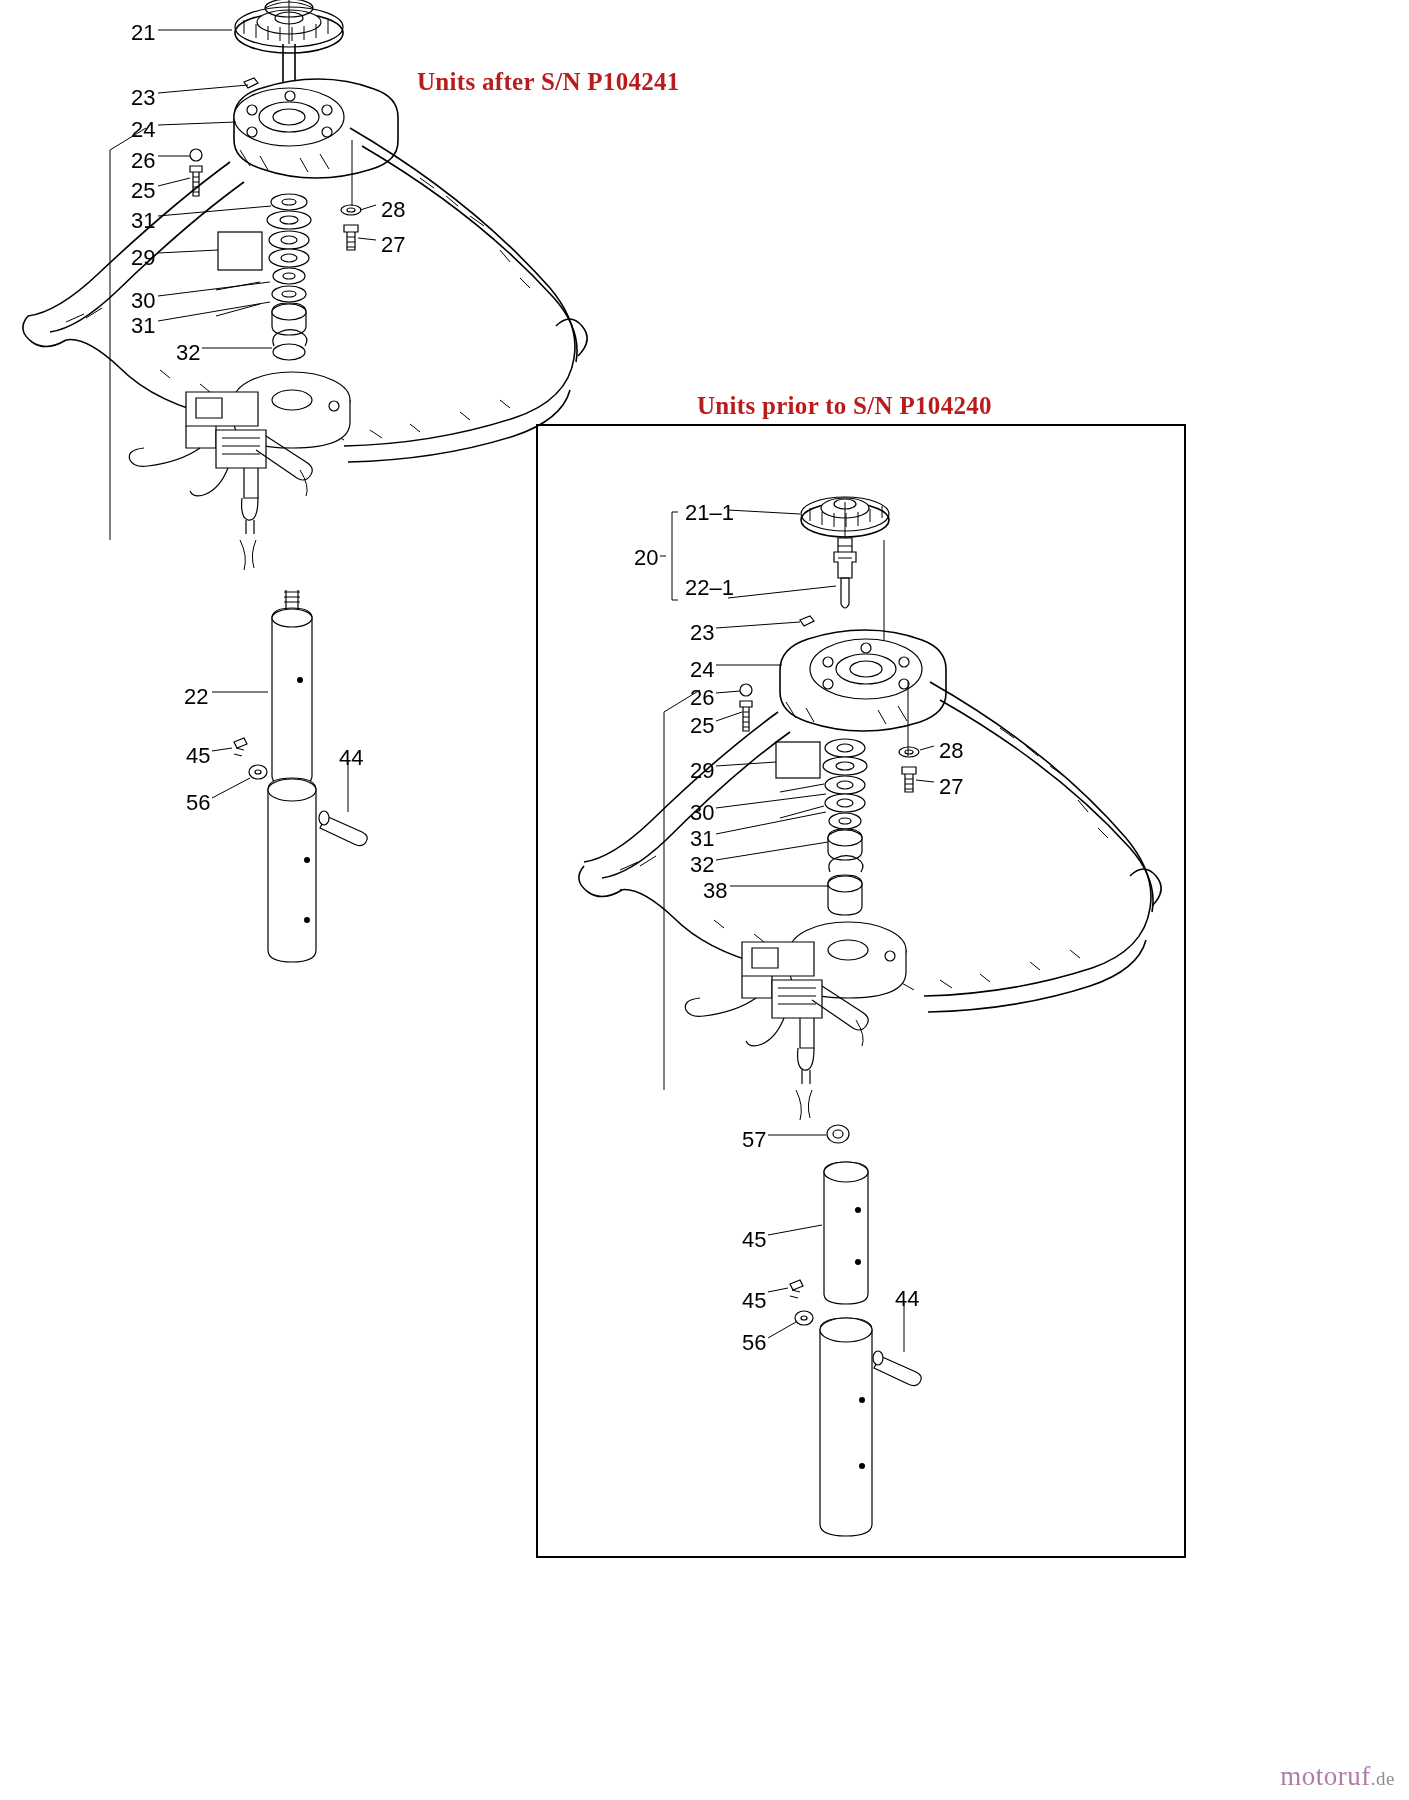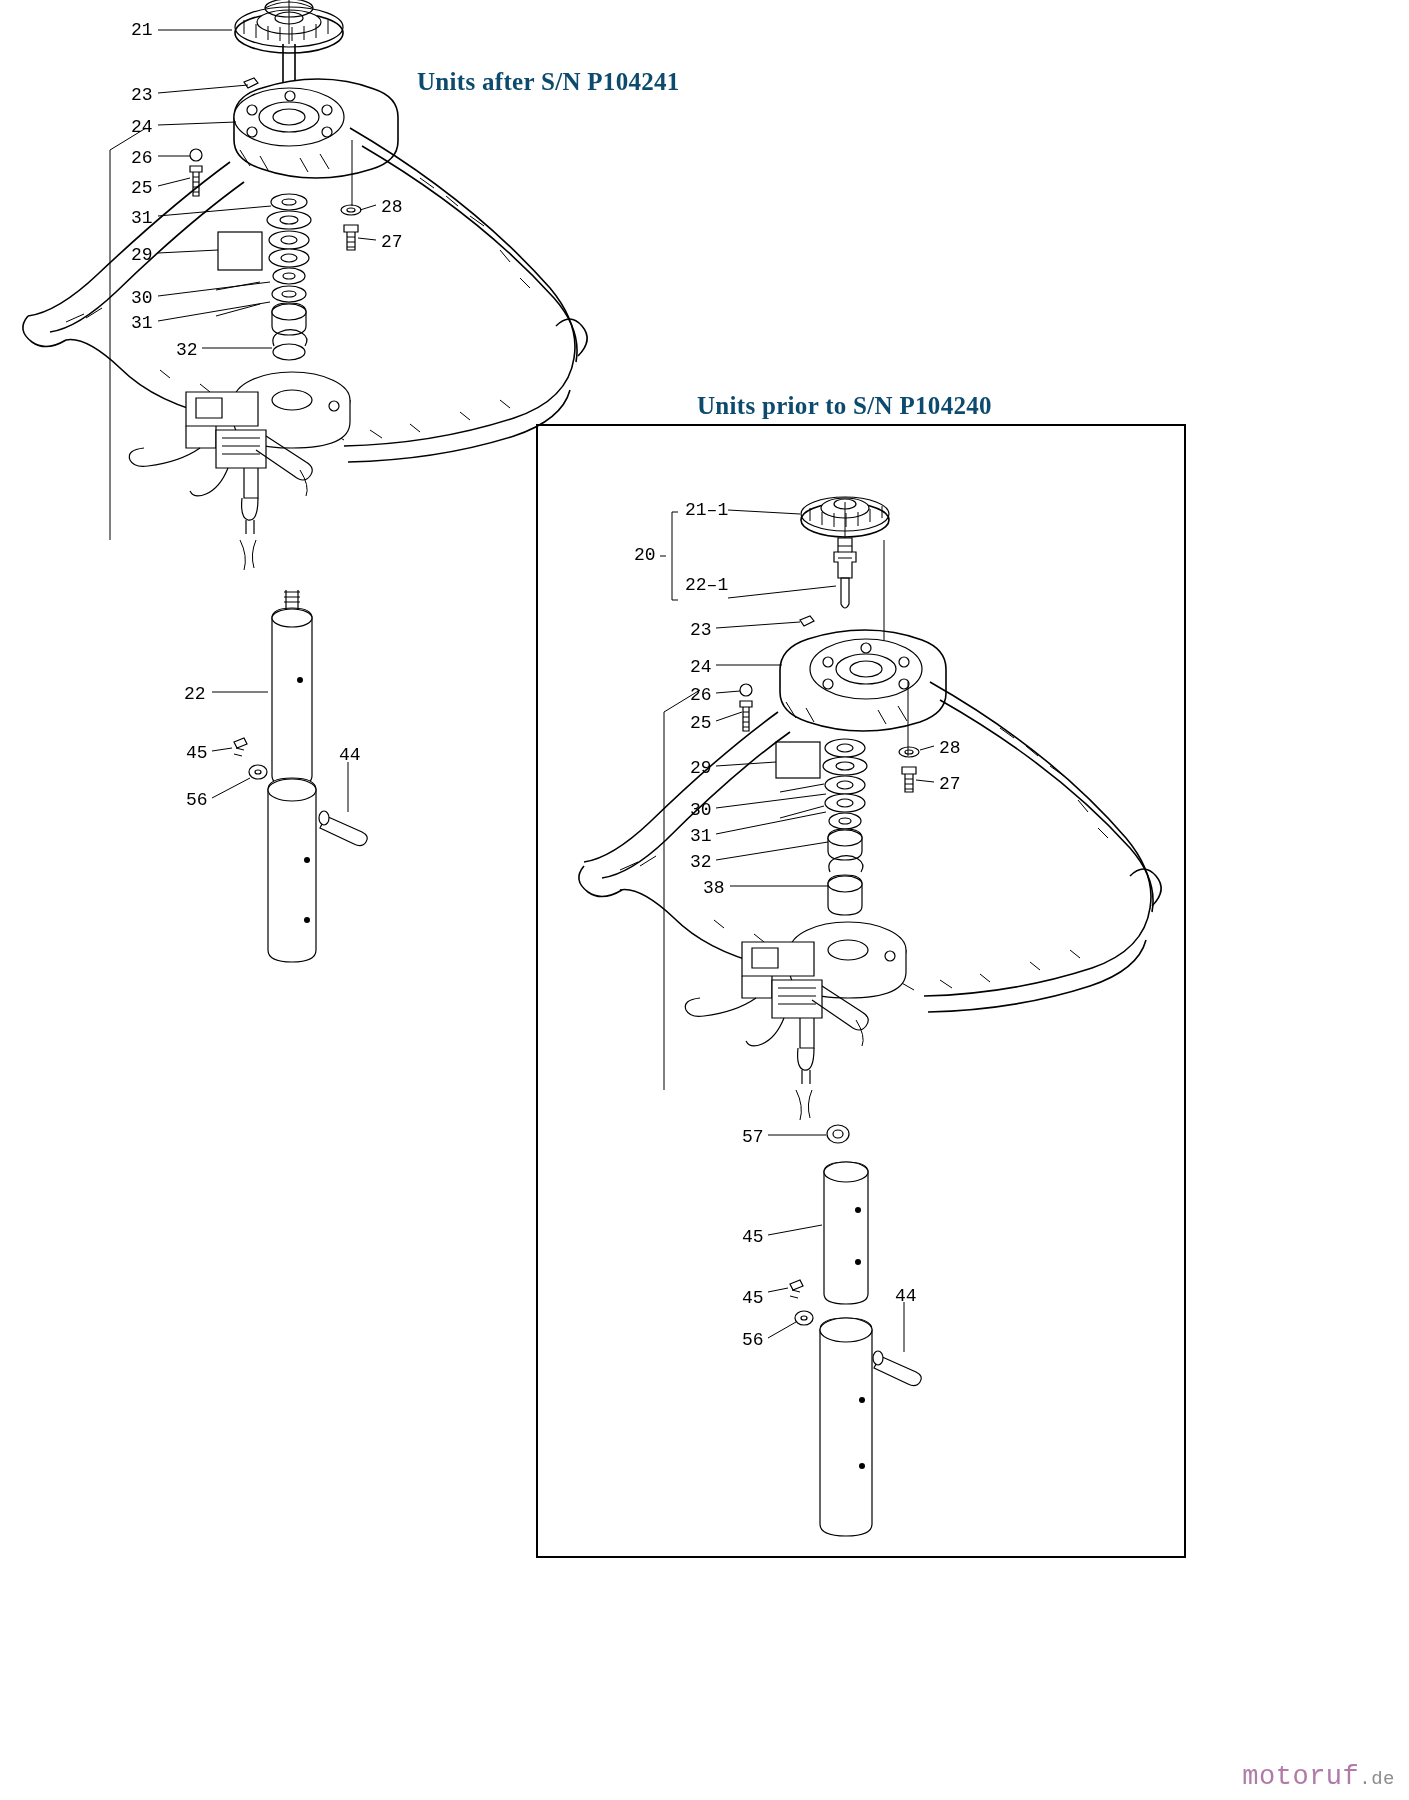--- a/index.html
+++ b/index.html
@@ -1,21 +1,21 @@
 <!DOCTYPE html>
 <html><head>
 <meta charset="utf-8">
 <style>
   html,body{margin:0;padding:0;background:#ffffff;}
   body{width:1409px;height:1800px;position:relative;font-family:"Liberation Serif",serif;overflow:hidden;}
   .stage{position:absolute;left:0;top:0;width:1409px;height:1800px;}
-  .hdr{position:absolute;font-family:"Liberation Serif",serif;font-weight:bold;font-size:25px;color:#0c4a6e;letter-spacing:.3px;white-space:nowrap;}
-  .callout{position:absolute;font-family:Liberation Mono, monospace;font-size:18px;color:#000;white-space:nowrap;}
+  .hdr{position:absolute;font-family:"Liberation Serif",serif;font-weight:bold;font-size:25px;color:#b91c1c;letter-spacing:.3px;white-space:nowrap;}
+  .callout{position:absolute;font-family:Liberation Sans, sans-serif;font-size:22px;color:#000;white-space:nowrap;}
   .panel-border{position:absolute;border:2px solid #000;}
-  .wm{position:absolute;right:14px;bottom:8px;font-family:Liberation Mono, monospace;font-size:27px;color:#c9a0c0;letter-spacing:.5px;}
+  .wm{position:absolute;right:14px;bottom:8px;font-family:Liberation Serif, serif;font-size:27px;color:#c9a0c0;letter-spacing:.5px;}
   .wm b{color:#b07ba8;font-weight:normal;}
   .wm .de{color:#8d8d8d;font-size:19px;}
   svg{display:block;}
   .ln{stroke:#000;stroke-width:1.6;fill:none;}
   .ln2{stroke:#000;stroke-width:1.2;fill:none;}
   .thin{stroke:#000;stroke-width:1;fill:none;}
   .fillw{fill:#fff;stroke:#000;stroke-width:1.6;}
   .fillw2{fill:#fff;stroke:#000;stroke-width:1.2;}
   .dot{fill:#000;}
 </style>

